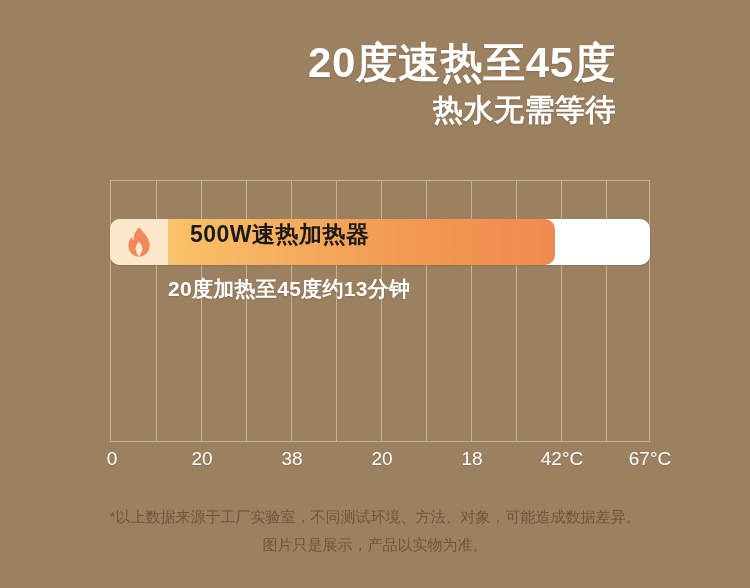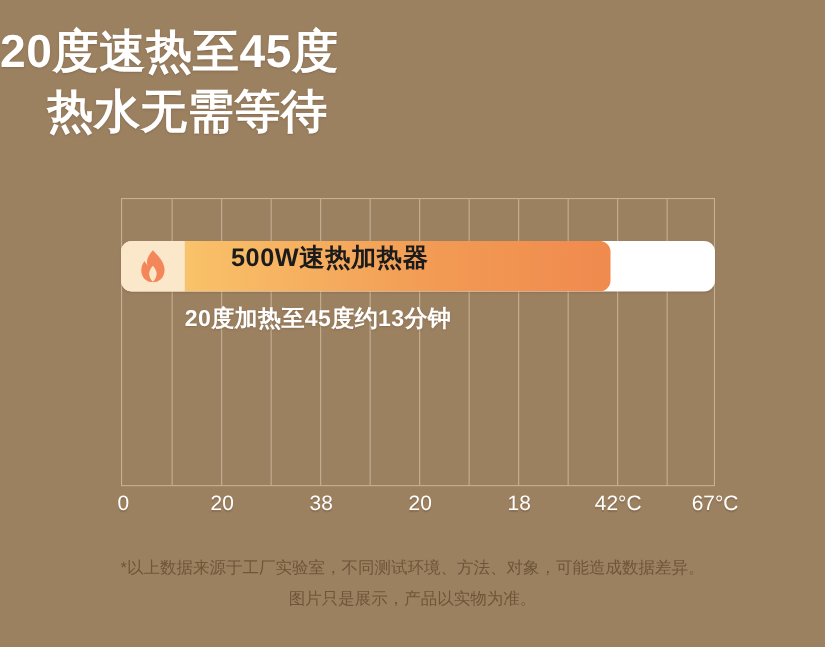--- a/index.html
+++ b/index.html
@@ -19,32 +19,32 @@
   .page {
     position: relative;
     width: 750px;
     height: 588px;
     background: #9c8161;
   }
 
   
   .headline {
     position: absolute;
-    top: 22px;
+    top: 38px;
     left: 0;
     width: 616px;
-    text-align: left;
+    text-align: right;
     color: #ffffff;
     font-weight: bold;
     line-height: 1.18;
     letter-spacing: 0.5px;
     text-shadow: 0 1px 2px rgba(90,68,44,0.35);
   }
   .headline-line1 { font-size: 42px; display: block; }
-  .headline-line2 { font-size: 42px; display: block; margin-top: 4px; margin-left: 43px; }
+  .headline-line2 { font-size: 30px; display: block; margin-top: 4px; margin-left: 43px; }
 
   
   .chart {
     position: absolute;
     left: 110px;
     top: 180px;
     width: 540px;
     height: 262px;
   }
 
@@ -105,21 +105,21 @@
   }
 
   .bar-label {
     position: absolute;
     font-weight: bold;
     font-size: 23px;
     color: #1b1b1b;
     white-space: nowrap;
     letter-spacing: 0.5px;
   }
-  .bar-label-fast { left: 100px; }
+  .bar-label-fast { left: 80px; }
   .bar-label-normal { left: 92px; }
 
   .flame { display: block; }
 
   .caption {
     margin-top: 10px;
     color: #ffffff;
     font-size: 21px;
     font-weight: bold;
     letter-spacing: 0.3px;

